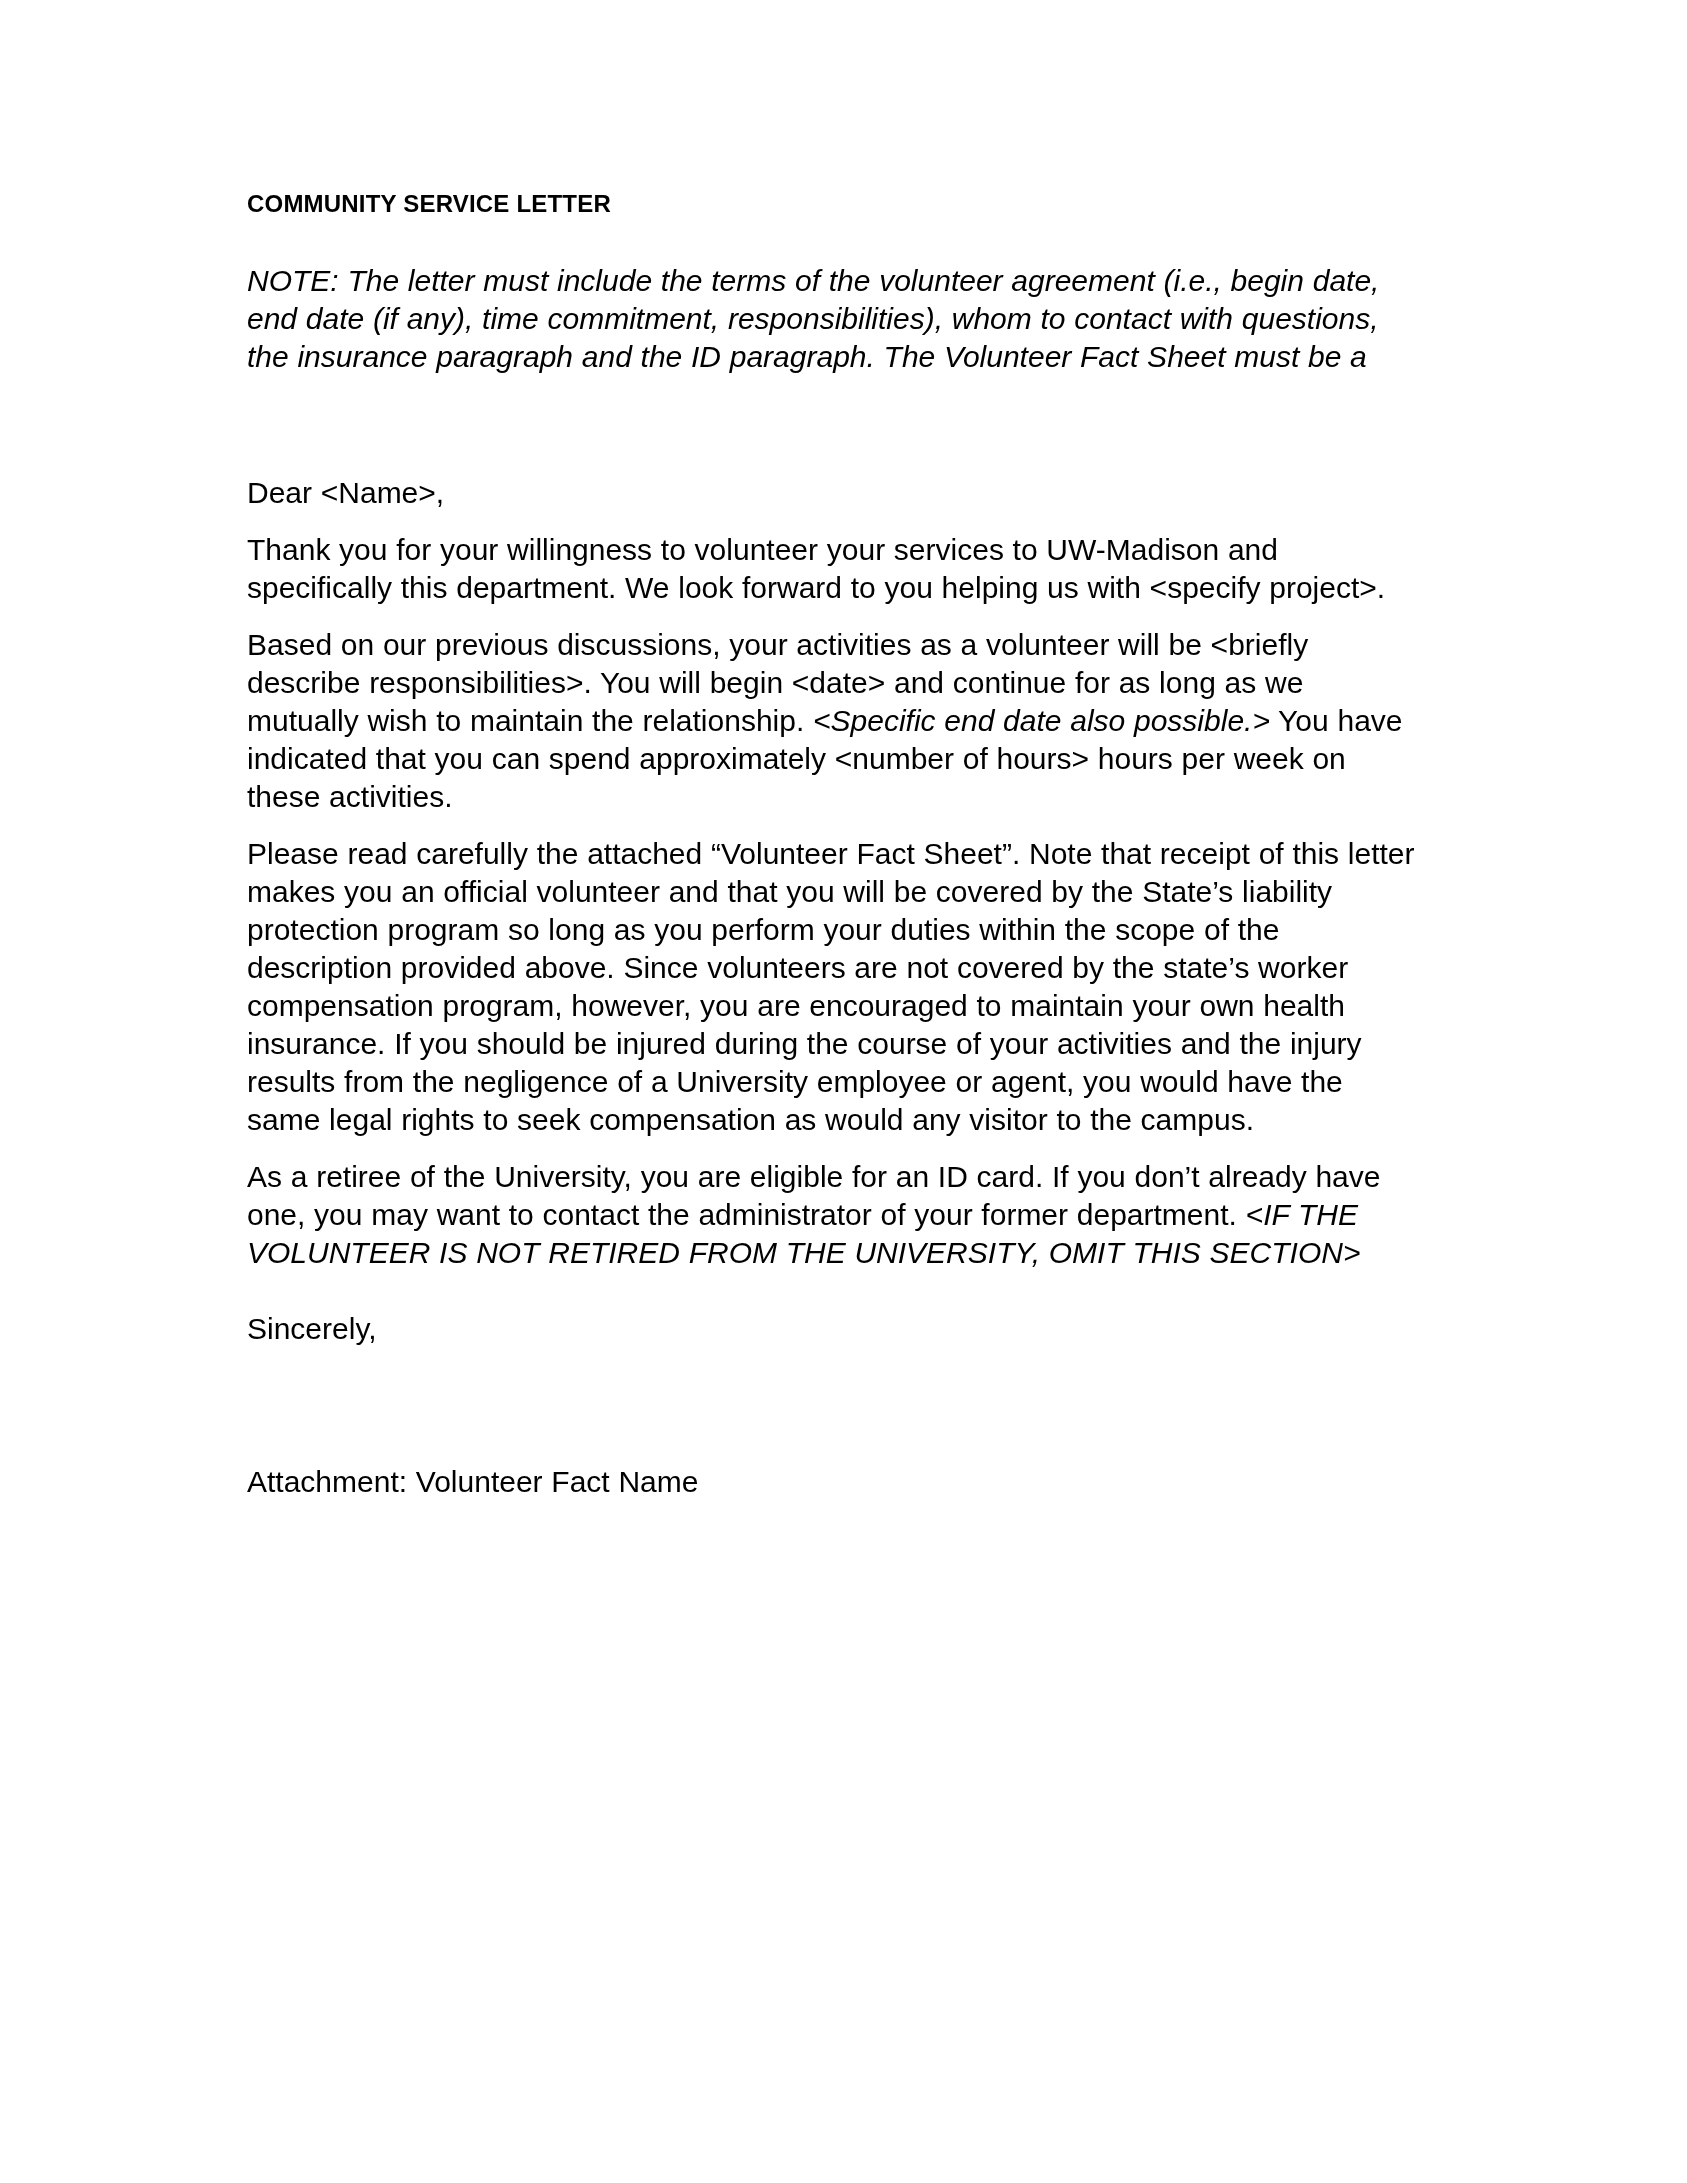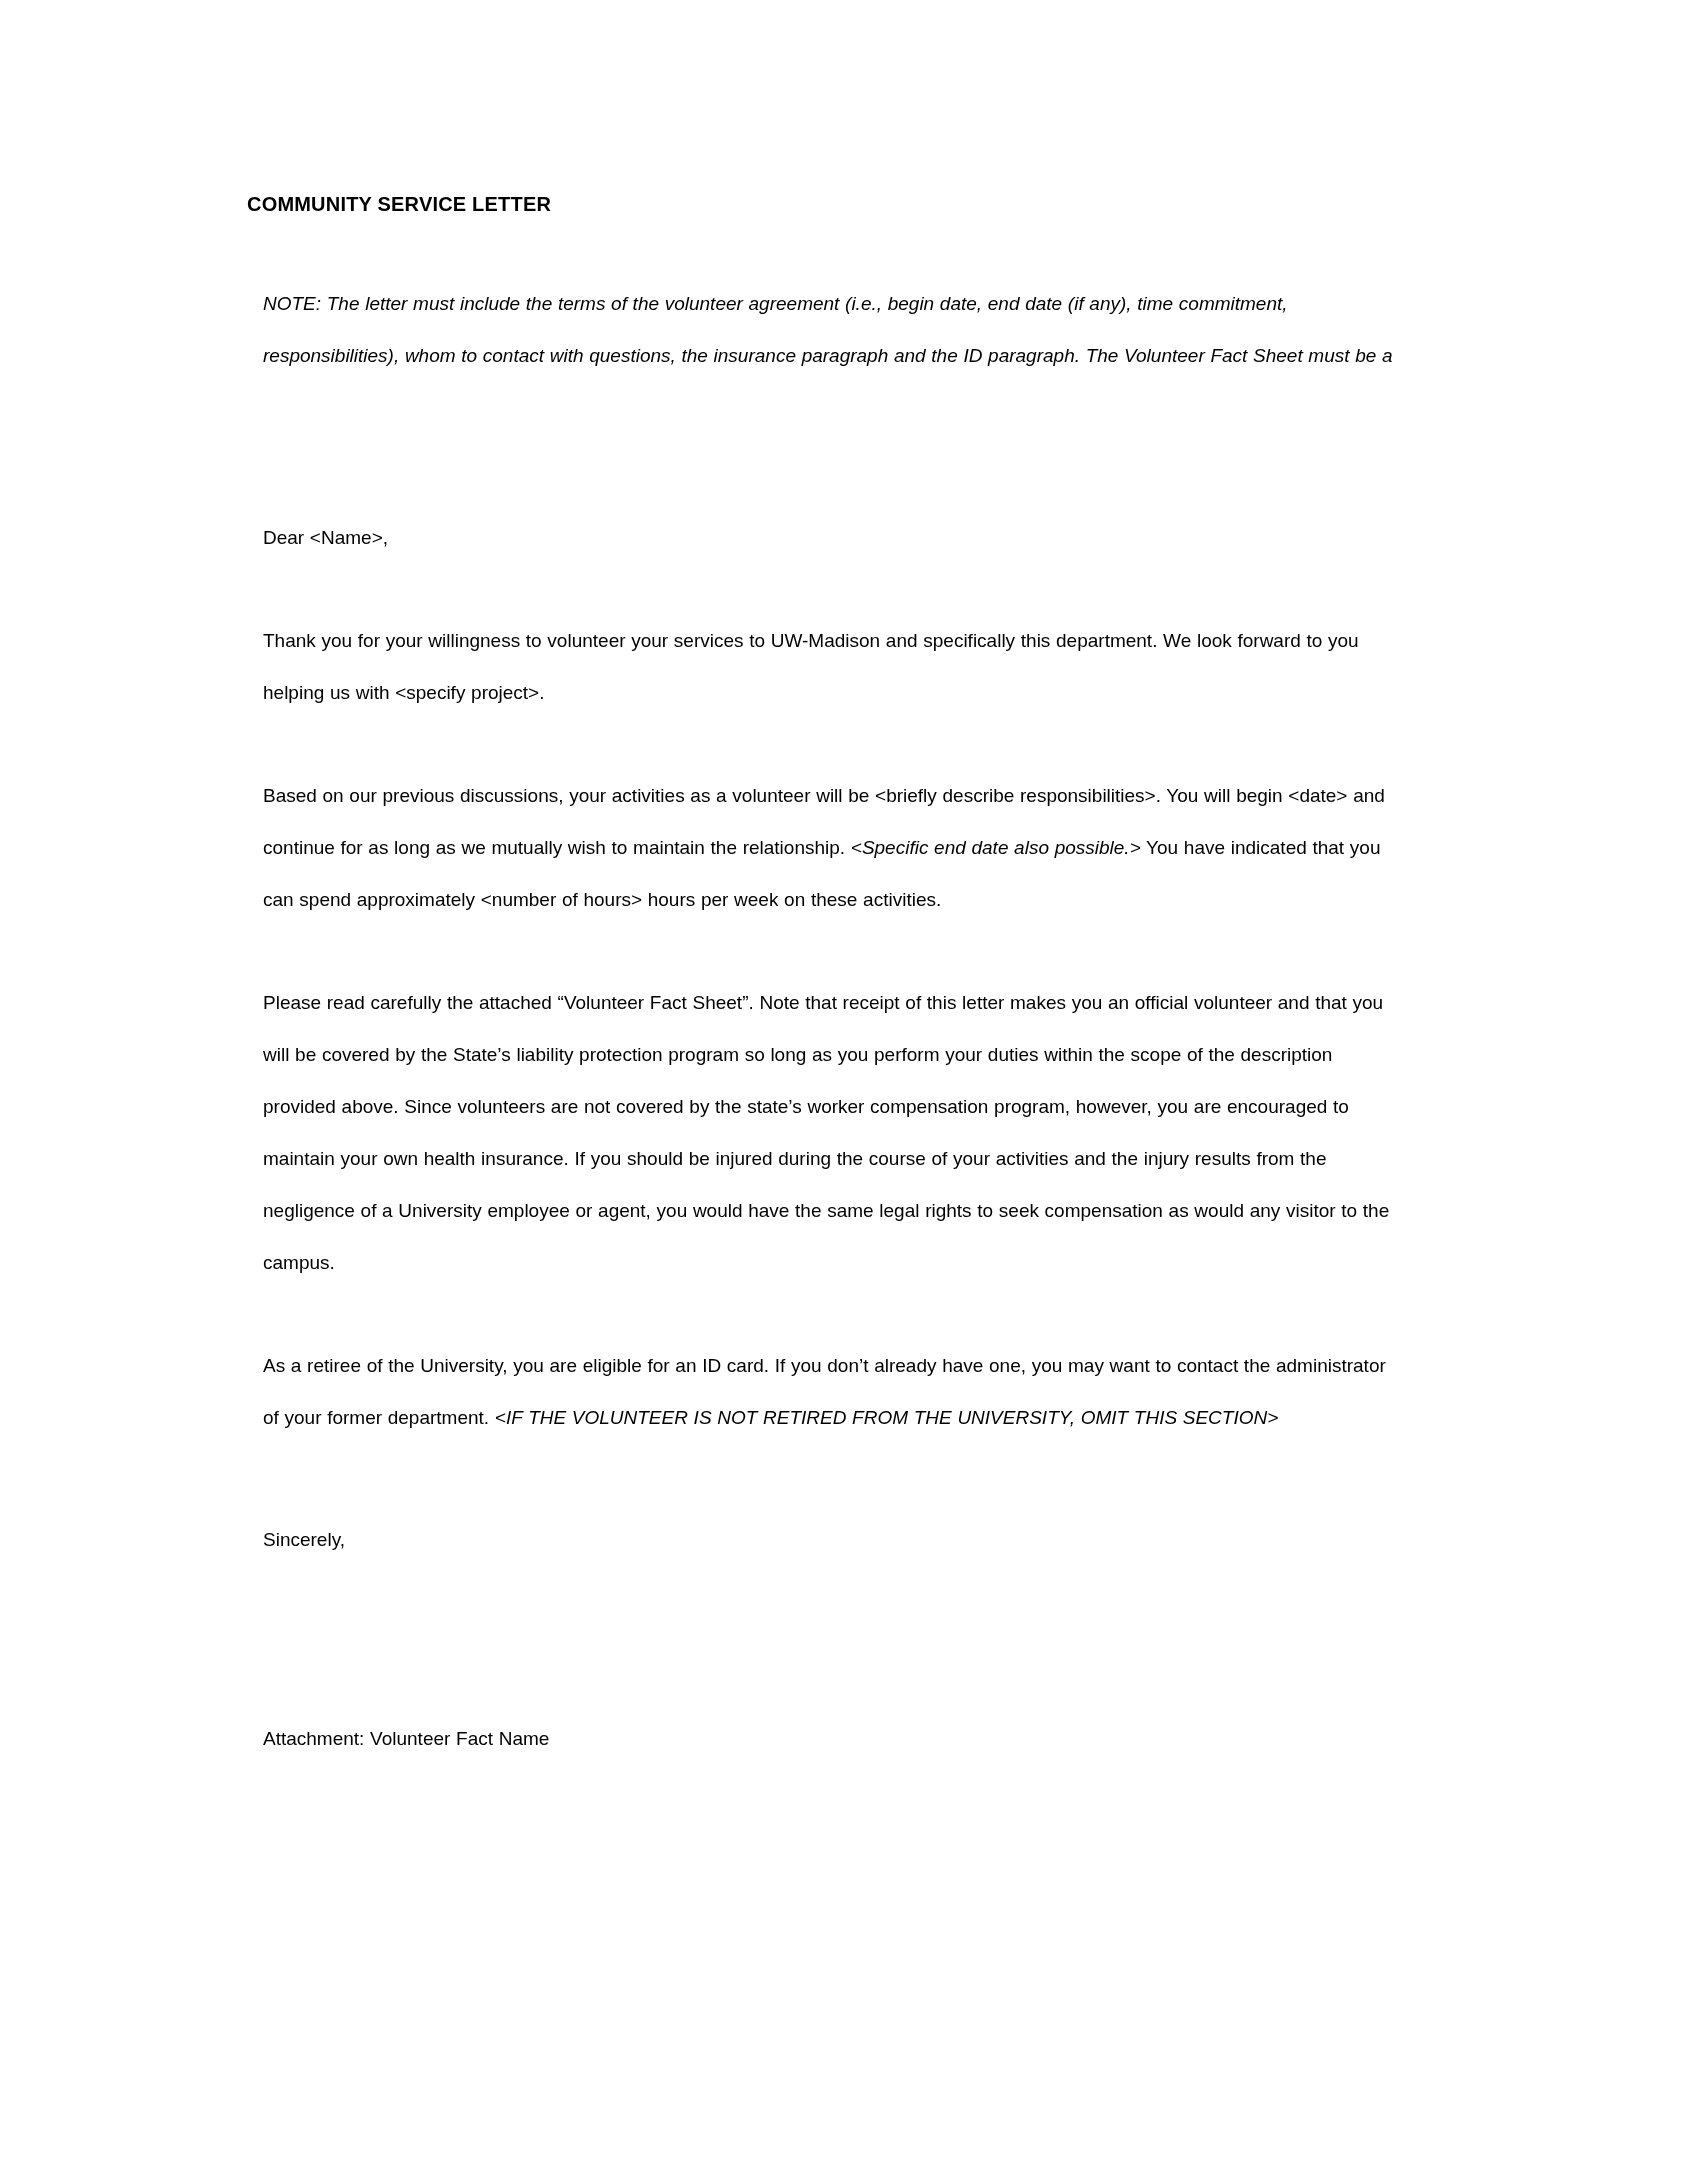--- a/index.html
+++ b/index.html
@@ -21,31 +21,31 @@
     background: #ffffff;
     box-sizing: border-box;
   }
   .content {
     position: absolute;
     left: 247px;
     top: 185px;
     width: 1175px;
   }
   .doc-title {
-    font-size: 20px;
+    font-size: 24px;
     font-weight: bold;
     line-height: 38px;
     letter-spacing: 0.2px;
     margin: 0 0 0 0;
     white-space: nowrap;
   }
   .para {
-    font-size: 19px;
-    line-height: 52px;
-    margin: 16px;
+    font-size: 30px;
+    line-height: 38px;
+    margin: 0;
     text-align: left;
     word-spacing: 0.4px;
   }
   .italic {
     font-style: italic;
   }
   .gap-title {
     height: 39px;
   }
   .gap-para {

